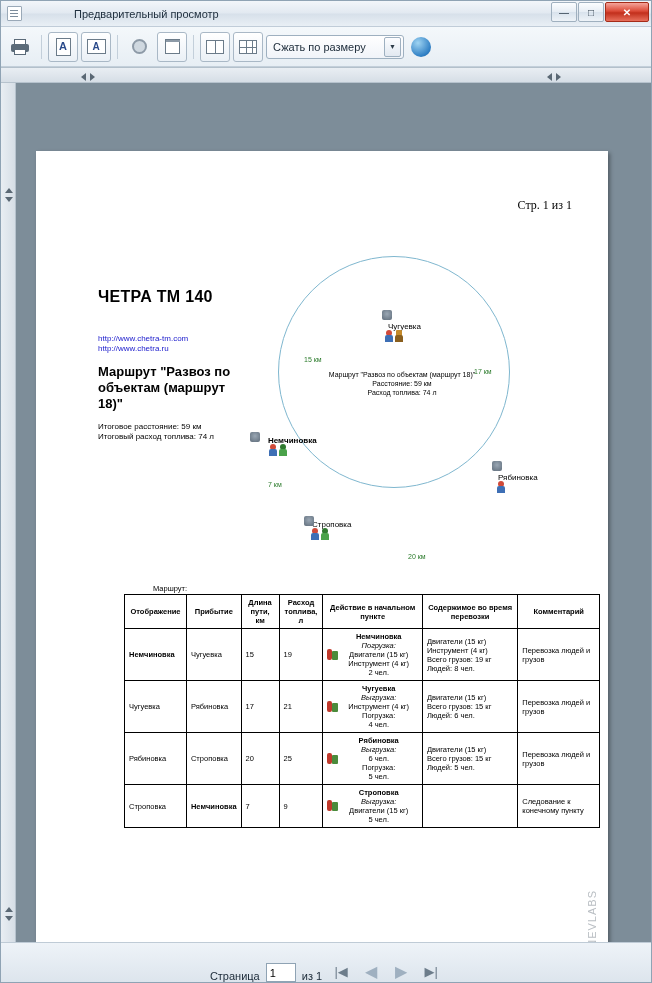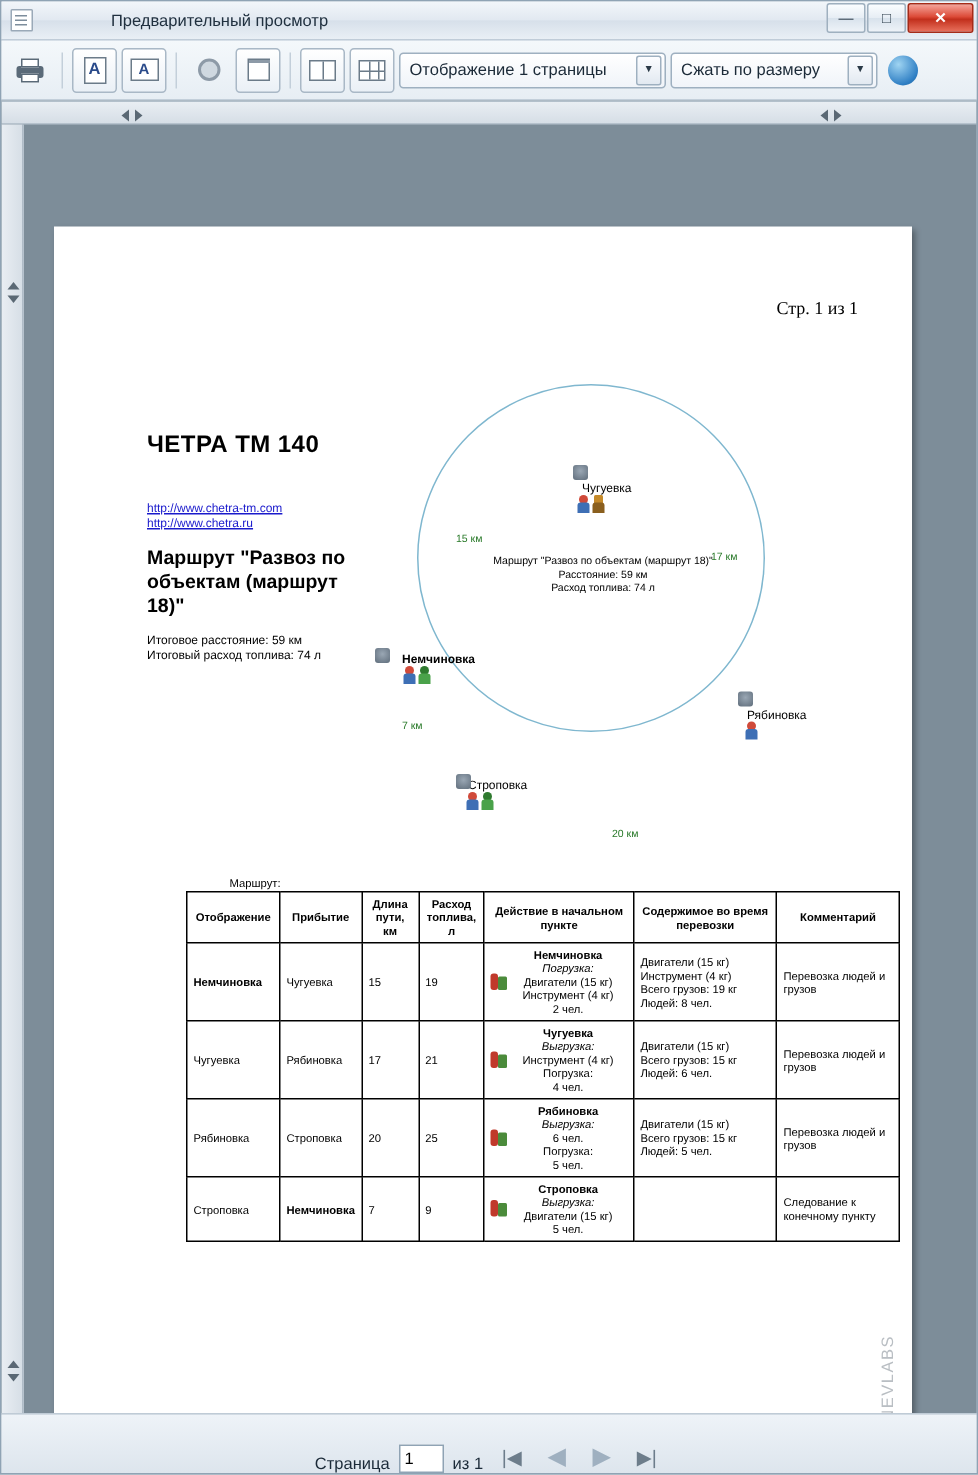--- a/index.html
+++ b/index.html
@@ -176,21 +176,21 @@
   
   .doc-brand {
     position: absolute; left: 62px; top: 112px;
     font-size: 16px; font-weight: bold; line-height: 18px;
     letter-spacing: .3px;
   }
   .doc-links {
     position: absolute; left: 62px; top: 158px;
     font-size: 8px; line-height: 10px; color: #1a1acc;
   }
-  .doc-links a { color:#1a1acc; text-decoration: underline; display:block; }
+  .doc-links a { color:#1a1acc; display:block; }
   .doc-route-title {
     position: absolute; left: 62px; top: 188px; width: 135px;
     font-size: 13px; font-weight: bold; line-height: 16px;
   }
   .doc-summary {
     position: absolute; left: 62px; top: 246px;
     font-size: 8px; line-height: 10px;
   }
 
   
@@ -313,24 +313,20 @@
     </div>
     <div class="tb-btn framed">
       <span class="glyph-win"></span>
     </div>
     <div class="tb-sep"></div>
     <div class="tb-btn framed">
       <span class="glyph-two"></span>
     </div>
     <div class="tb-btn framed">
       <span class="glyph-grid"></span>
-    </div>
-    <div class="combo display">
-      <span class="label">Отображение 1 страницы</span>
-      <span class="arrow">▼</span>
     </div>
     <div class="combo fit">
       <span class="label">Сжать по размеру</span>
       <span class="arrow">▼</span>
     </div>
     <div class="globe"></div>
   </div>
 
   <div class="preview-area">
     <div class="ruler-top">

